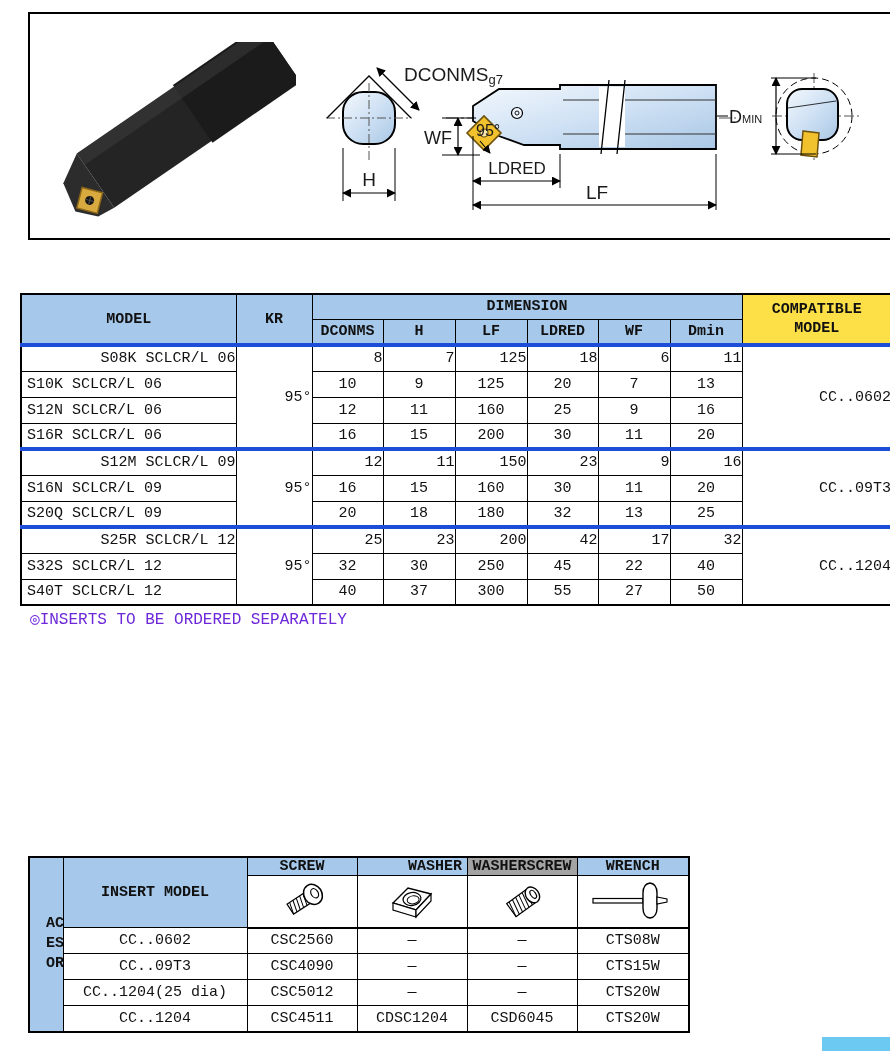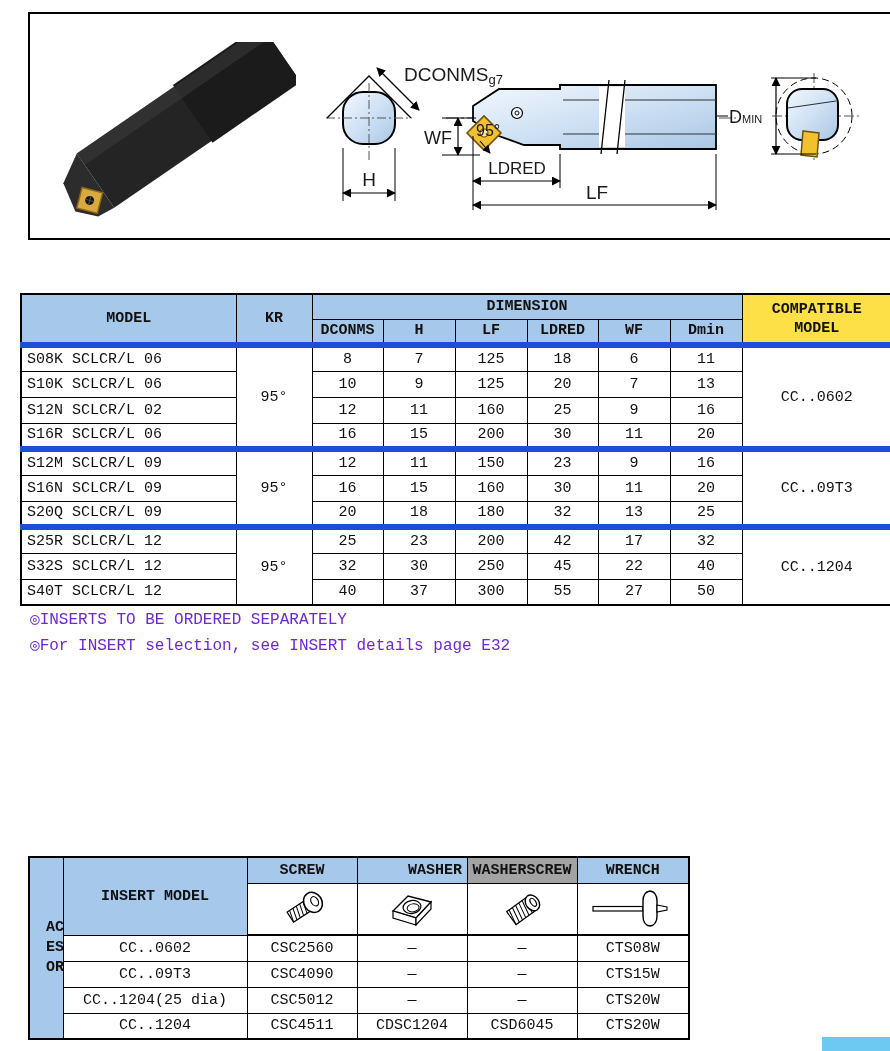--- a/index.html
+++ b/index.html
@@ -21,31 +21,31 @@
   
   table { border-collapse:collapse; table-layout:fixed; border:2px solid #000; }
   th, td { border:1px solid #000; text-align:center; vertical-align:middle;
            font-weight:normal; font-size:15px; overflow:hidden; white-space:nowrap; }
   .spec-table { position:absolute; left:2px; top:293px; width:871px; }
   .spec-table thead th { background:#a6c8ea; font-weight:bold; }
   .spec-table thead tr.r1 th { height:25px; }
   .spec-table thead tr.r2 th { height:26px; }
   .spec-table tbody td { height:26px; }
   .spec-table td.model { text-align:left; padding-left:5px; }
-  .spec-table tr.gs td { border-top:6px solid #1d4ed8; }
+  .spec-table tr.gs td { border-top:4px solid #1d4ed8;text-align:right; }
   .two-line div { line-height:19px; }
   
   .notes { position:absolute; left:12px; top:607px; width:860px;
            font-size:16px; line-height:26px; color:#6d28d9; }
   
   .acc-table { position:absolute; left:10px; top:856px; width:660px; }
   .acc-table th { background:#a6c8ea; font-weight:bold; }
   .acc-table .side { background:#a6c8ea; font-weight:bold; text-align:left;
                      padding-left:16px; font-size:15px; line-height:20px; }
-  .acc-table tr.hdr  th { height:26px; }
+  .acc-table tr.hdr  th { height:18px; }
   .acc-table tr.icons td { height:52px; border-bottom:2px solid #000; background:#fff; }
   .acc-table tr.data td { height:26px; }
   .icon-cell svg { display:block; margin:0 auto; }
   
   .accent-bar { position:absolute; left:804px; top:1037px; width:74px; height:14px; }
 </style>
 </head>
 <body>
 
 <div id="page">
@@ -175,21 +175,21 @@
       <tr>
         <td class="model">S10K SCLCR/L 06</td>
         <td>10</td>
         <td>9</td>
         <td>125</td>
         <td>20</td>
         <td>7</td>
         <td>13</td>
       </tr>
       <tr>
-        <td class="model">S12N SCLCR/L 02</td>
+        <td class="model">S12N SCLCR/L 06</td>
         <td>12</td>
         <td>11</td>
         <td>160</td>
         <td>25</td>
         <td>9</td>
         <td>16</td>
       </tr>
       <tr>
         <td class="model">S16R SCLCR/L 06</td>
         <td>16</td>
@@ -255,21 +255,20 @@
         <td>300</td>
         <td>55</td>
         <td>27</td>
         <td>50</td>
       </tr>
     </tbody>
   </table>
 
   <div class="notes">
     <div>◎INSERTS TO BE ORDERED SEPARATELY</div>
-    <div>◎For INSERT selection, see INSERT details page E32</div>
   </div>
 
   <table class="acc-table">
     <colgroup>
       <col style="width:34px">
         <col style="width:184px">
         <col style="width:110px">
       <col style="width:110px">
         <col style="width:110px">
         <col style="width:112px">

